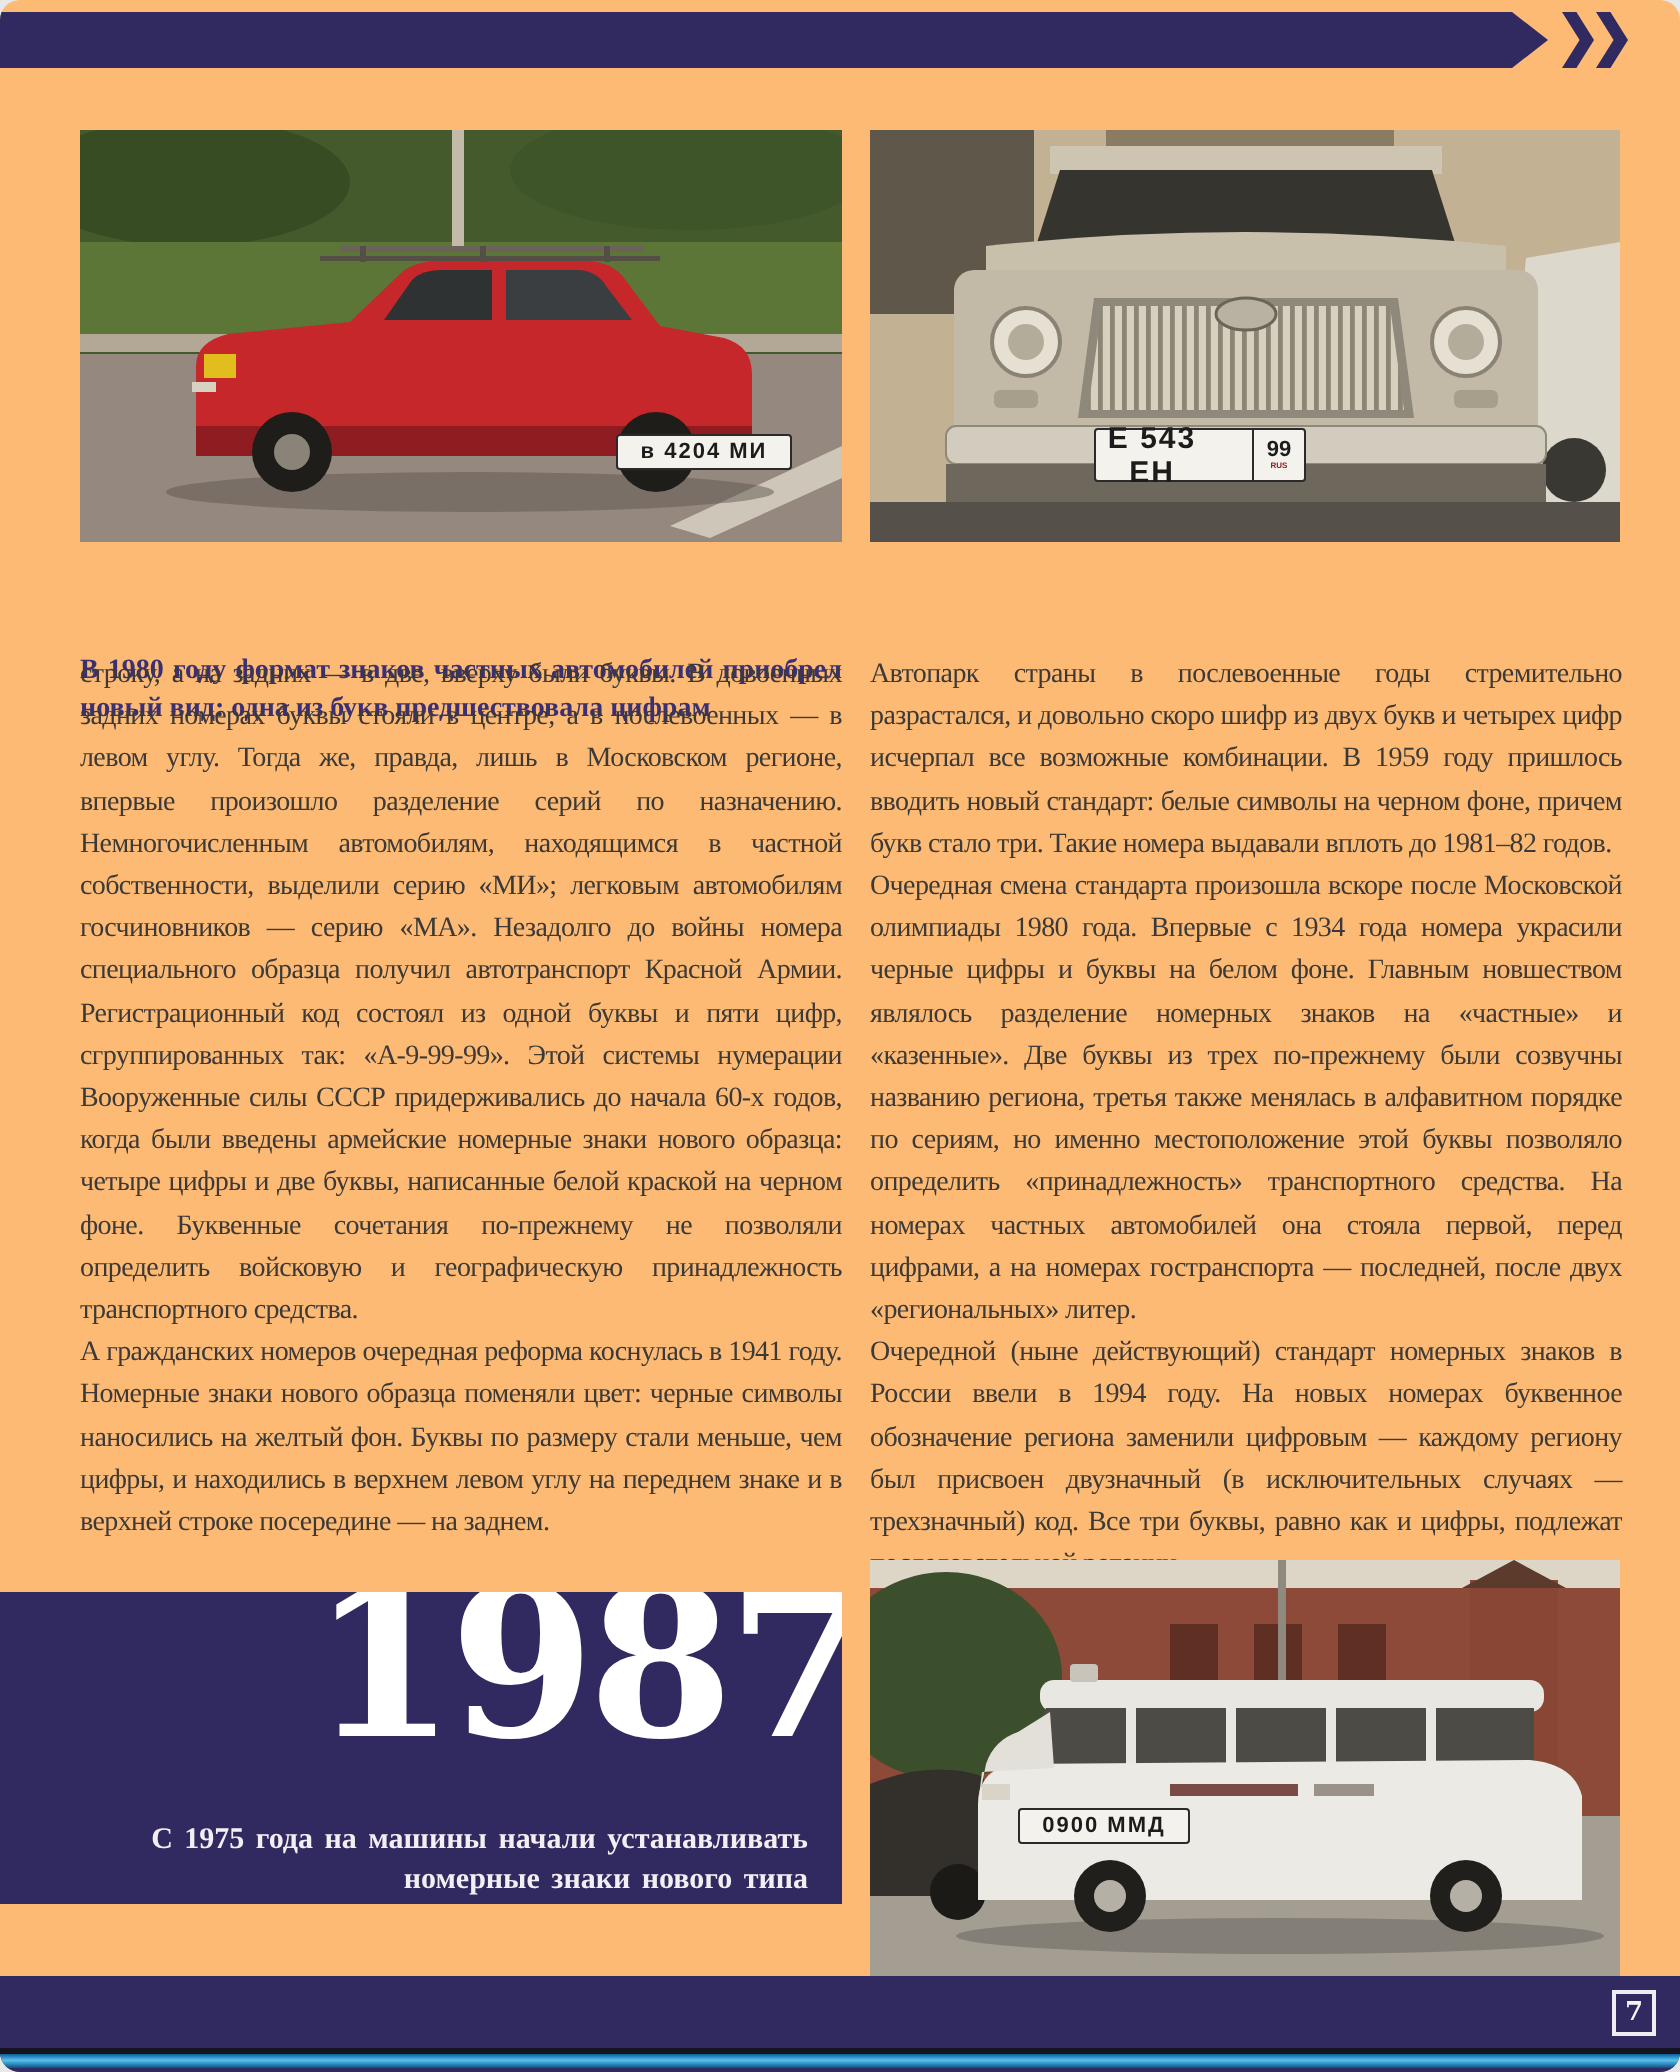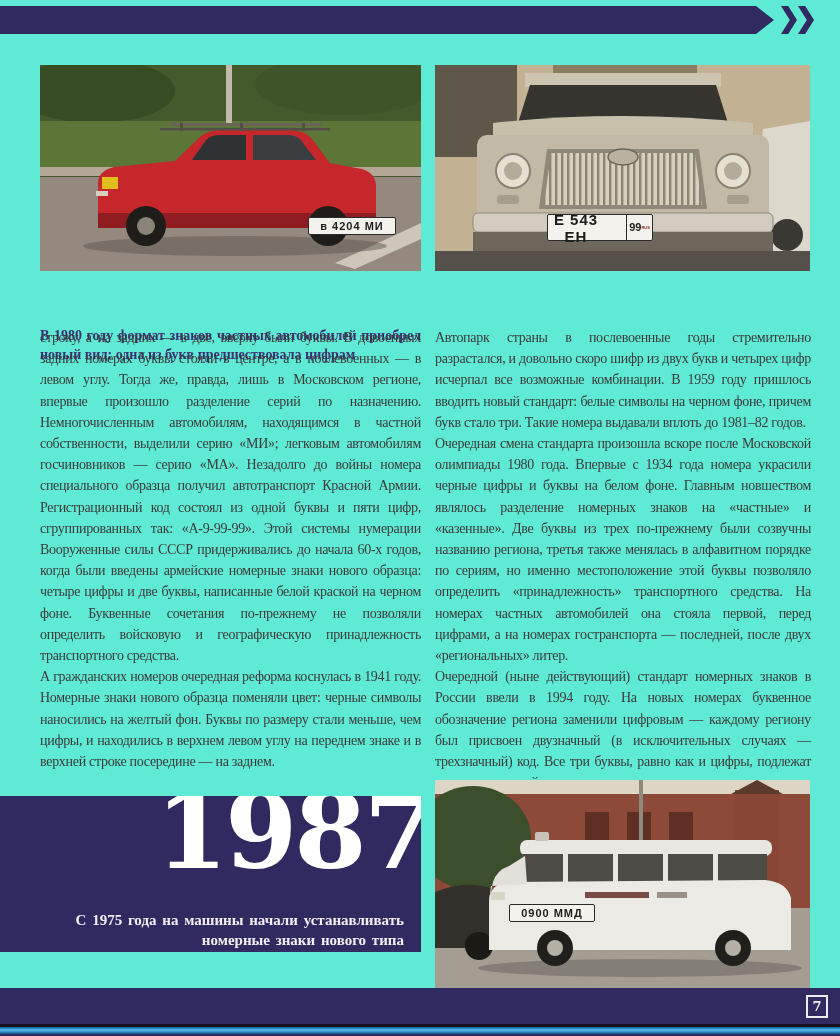--- a/index.html
+++ b/index.html
@@ -1,19 +1,20 @@
 <!DOCTYPE html>
 <html><head>
 <meta charset="utf-8">
 <style>
   html,body { margin:0; padding:0; background:#e8e8e8; }
   .page {
     position:relative; width:840px; height:1036px; margin:0 auto;
-    background:#5eead4; overflow:hidden;
+    background:#fdba74; overflow:hidden;
     font-family:"Liberation Serif", serif;
+    border-radius:10px;
   }
   
   .top-bar {
     position:absolute; left:0; top:6px; width:774px; height:28px;
     background:#302a60;
     clip-path:polygon(0 0, 756px 0, 774px 50%, 756px 100%, 0 100%);
   }
   .chev {
     position:absolute; top:6px; width:16px; height:28px; background:#302a60;
     clip-path:polygon(0% 0%, 45% 0%, 100% 50%, 45% 100%, 0% 100%, 55% 50%);
@@ -32,21 +33,21 @@
   .plate {
     position:absolute; background:#f4f2ec; border:1px solid #2a2a2a; border-radius:2px;
     color:#1c1c1c; font-family:"Liberation Sans", sans-serif; font-weight:bold;
     display:flex; align-items:center; justify-content:center; box-sizing:border-box;
   }
   .plate-zaz   { left:268px; top:152px; width:88px;  height:18px; font-size:11px; letter-spacing:1px; }
   .plate-volga { left:112px; top:149px; width:106px; height:27px; font-size:15px; padding:0;gap:22px; }
   .plate-volga .main { flex:1; text-align:center; letter-spacing:1px; }
   .plate-volga .region {
     width:26px; height:100%; border-left:1px solid #2a2a2a; box-sizing:border-box;
-    display:flex; flex-direction:row; align-items:center; justify-content:center; line-height:1;
+    display:flex; flex-direction:column; align-items:center; justify-content:center; line-height:1;
   }
   .plate-volga .region .num { font-size:11px; }
   .plate-volga .region .rus { font-size:4px; color:#8a2020; }
   .plate-amb   { left:74px; top:124px; width:86px; height:18px; font-size:11px; letter-spacing:1px; }
 
   
   .caption {
     position:absolute; color:#3b3172; font-weight:bold;
     font-size:14px; line-height:19px; text-align:justify;margin-top:42px;
   }

